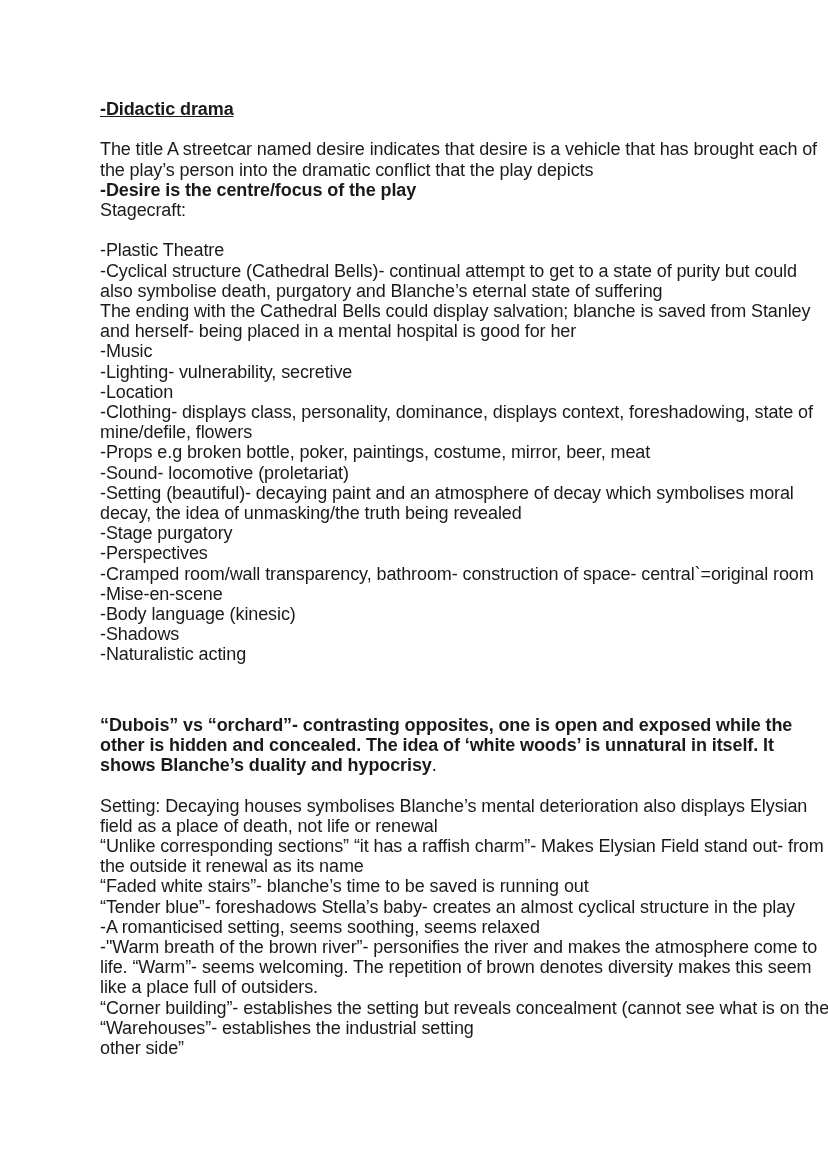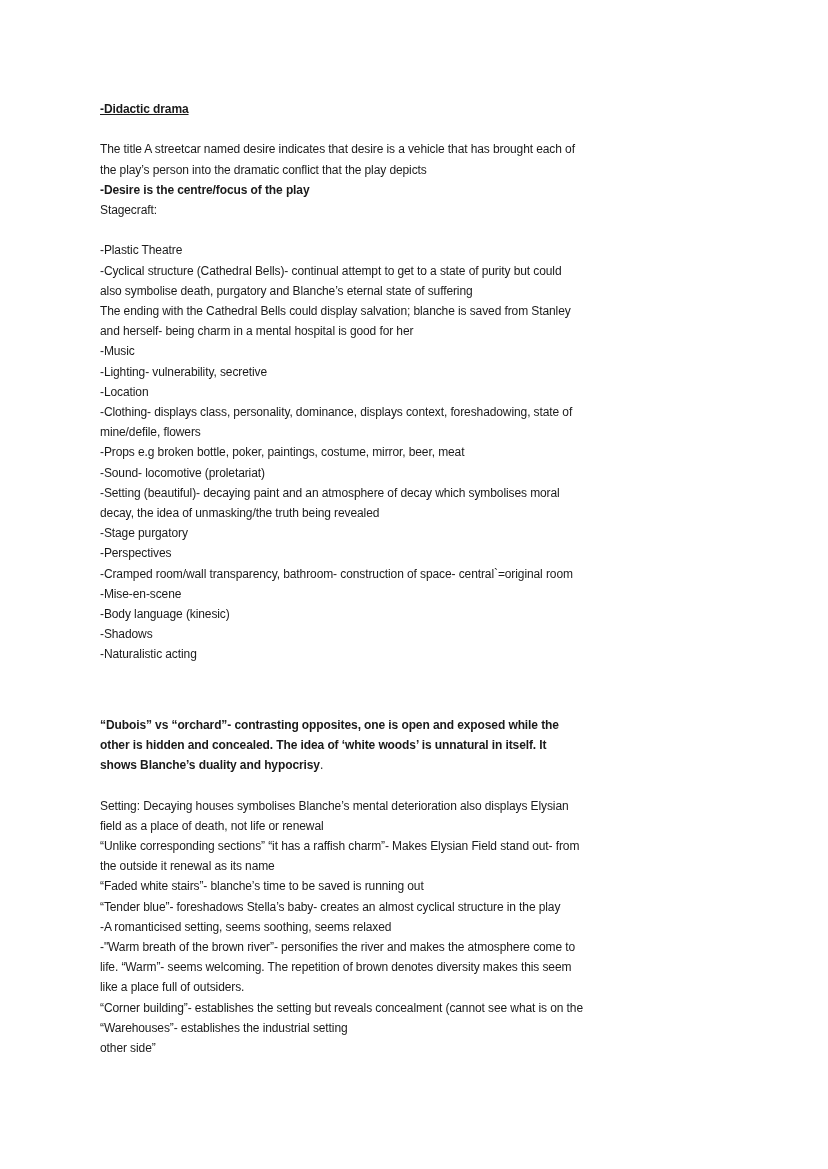--- a/index.html
+++ b/index.html
@@ -1,18 +1,18 @@
 <!DOCTYPE html>
 <html><head>
 <meta charset="utf-8">
 <style>
   html, body { margin: 0; padding: 0; background: #ffffff; }
   body { width: 828px; height: 1169px; position: relative; overflow: hidden; }
   .page { position: absolute; left: 100px; top: 99px; width: 640px;
-    font-family: "Liberation Sans", sans-serif; font-size: 12px; line-height: 20.2px;
+    font-family: "Liberation Sans", sans-serif; font-size: 18px; line-height: 20.2px;
     color: #1a1a1a; letter-spacing: -0.1px; }
   .line { white-space: nowrap; margin: 0; }
   .gap { height: 20.2px; }
   .gap2 { height: 30px; }
   .bold { font-weight: bold; }
   .title { font-weight: bold; text-decoration: underline; }
 </style>
 </head>
 <body>
 
@@ -22,21 +22,21 @@
   <p class="line">The title A streetcar named desire indicates that desire is a vehicle that has brought each of</p>
   <p class="line">the play’s person into the dramatic conflict that the play depicts</p>
   <p class="line bold">-Desire is the centre/focus of the play</p>
   <p class="line">Stagecraft:</p>
   <div class="gap"></div>
   <div>
     <p class="line">-Plastic Theatre</p>
     <p class="line">-Cyclical structure (Cathedral Bells)- continual attempt to get to a state of purity but could</p>
     <p class="line">also symbolise death, purgatory and Blanche’s eternal state of suffering</p>
     <p class="line">The ending with the Cathedral Bells could display salvation; blanche is saved from Stanley</p>
-    <p class="line">and herself- being charm in a mental hospital is good for her</p>
+    <p class="line">and herself- being placed in a mental hospital is good for her</p>
     <p class="line">-Music</p>
     <p class="line">-Lighting- vulnerability, secretive</p>
     <p class="line">-Location</p>
     <p class="line">-Clothing- displays class, personality, dominance, displays context, foreshadowing, state of</p>
     <p class="line">mine/defile, flowers</p>
     <p class="line">-Props e.g broken bottle, poker, paintings, costume, mirror, beer, meat</p>
     <p class="line">-Sound- locomotive (proletariat)</p>
     <p class="line">-Setting (beautiful)- decaying paint and an atmosphere of decay which symbolises moral</p>
     <p class="line">decay, the idea of unmasking/the truth being revealed</p>
     <p class="line">-Stage purgatory</p>

